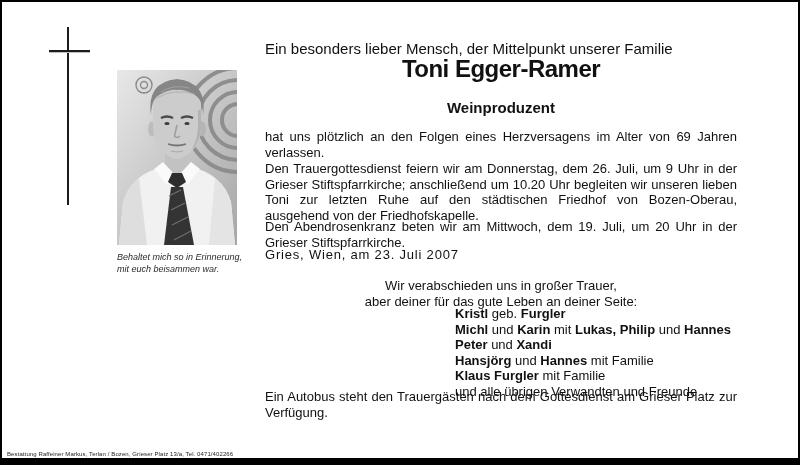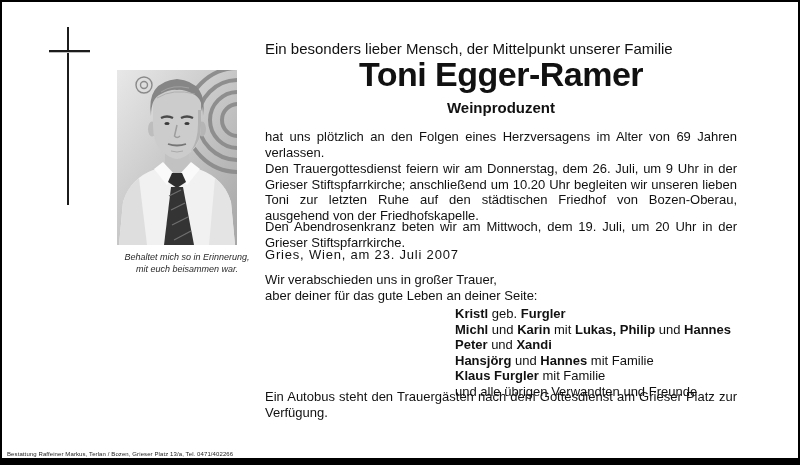--- a/index.html
+++ b/index.html
@@ -15,33 +15,33 @@
     overflow:hidden;
   }
   
   .cross-v{position:absolute;left:65px;top:25px;width:2px;height:178px;background:#1c1c1c;}
   .cross-h{position:absolute;left:47px;top:48px;width:41px;height:2px;background:#1c1c1c;box-shadow:0 1px 0 #bdbdbd;}
   
   .photo{position:absolute;left:115px;top:68px;width:120px;height:175px;}
   .photo svg{display:block;width:100%;height:100%;}
   
   .caption{position:absolute;left:115px;top:250px;width:140px;
-    font-style:italic;font-size:9px;line-height:11.5px;color:#2a2a2a;text-align:center;}
+    font-style:italic;font-size:9px;line-height:11.5px;color:#2a2a2a;}
   
   .col{position:absolute;left:263px;top:0;width:472px;}
   .col > div{position:absolute;left:0;width:472px;}
   .intro{top:38px;font-size:15px;}
-  .title{top:53px;text-align:center;font-size:34px;font-weight:bold;letter-spacing:-0.5px;white-space:nowrap;}
+  .title{top:53px;text-align:center;font-size:24px;font-weight:bold;letter-spacing:-0.5px;white-space:nowrap;}
   .subtitle{top:97px;text-align:center;font-size:15px;font-weight:bold;}
   .body-p{font-size:13px;line-height:15.5px;text-align:justify;}
   .p-death{top:127px;}
   .p-service{top:159px;}
   .p-rosary{top:217px;}
   .dateline{top:245px;font-size:13px;letter-spacing:0.8px;}
-  .farewell{top:270px;font-size:13px;line-height:15.5px;}
+  .farewell{top:276px;font-size:13px;line-height:15.5px;text-align:center;}
   .mourners{top:304px;left:190px !important;width:282px;font-size:13px;line-height:15.5px;}
   .mourner-line{white-space:nowrap;}
   .mourner-line .b{font-weight:bold;}
   .p-bus{top:387px;}
   
   .footer-text{position:absolute;left:5px;top:449px;font-size:6px;color:#1d1d1d;letter-spacing:0.1px;}
   .bottom-bar{position:absolute;left:-2px;right:-2px;bottom:-2px;height:7px;background:#000;}
 </style>
 </head>
 <body>

